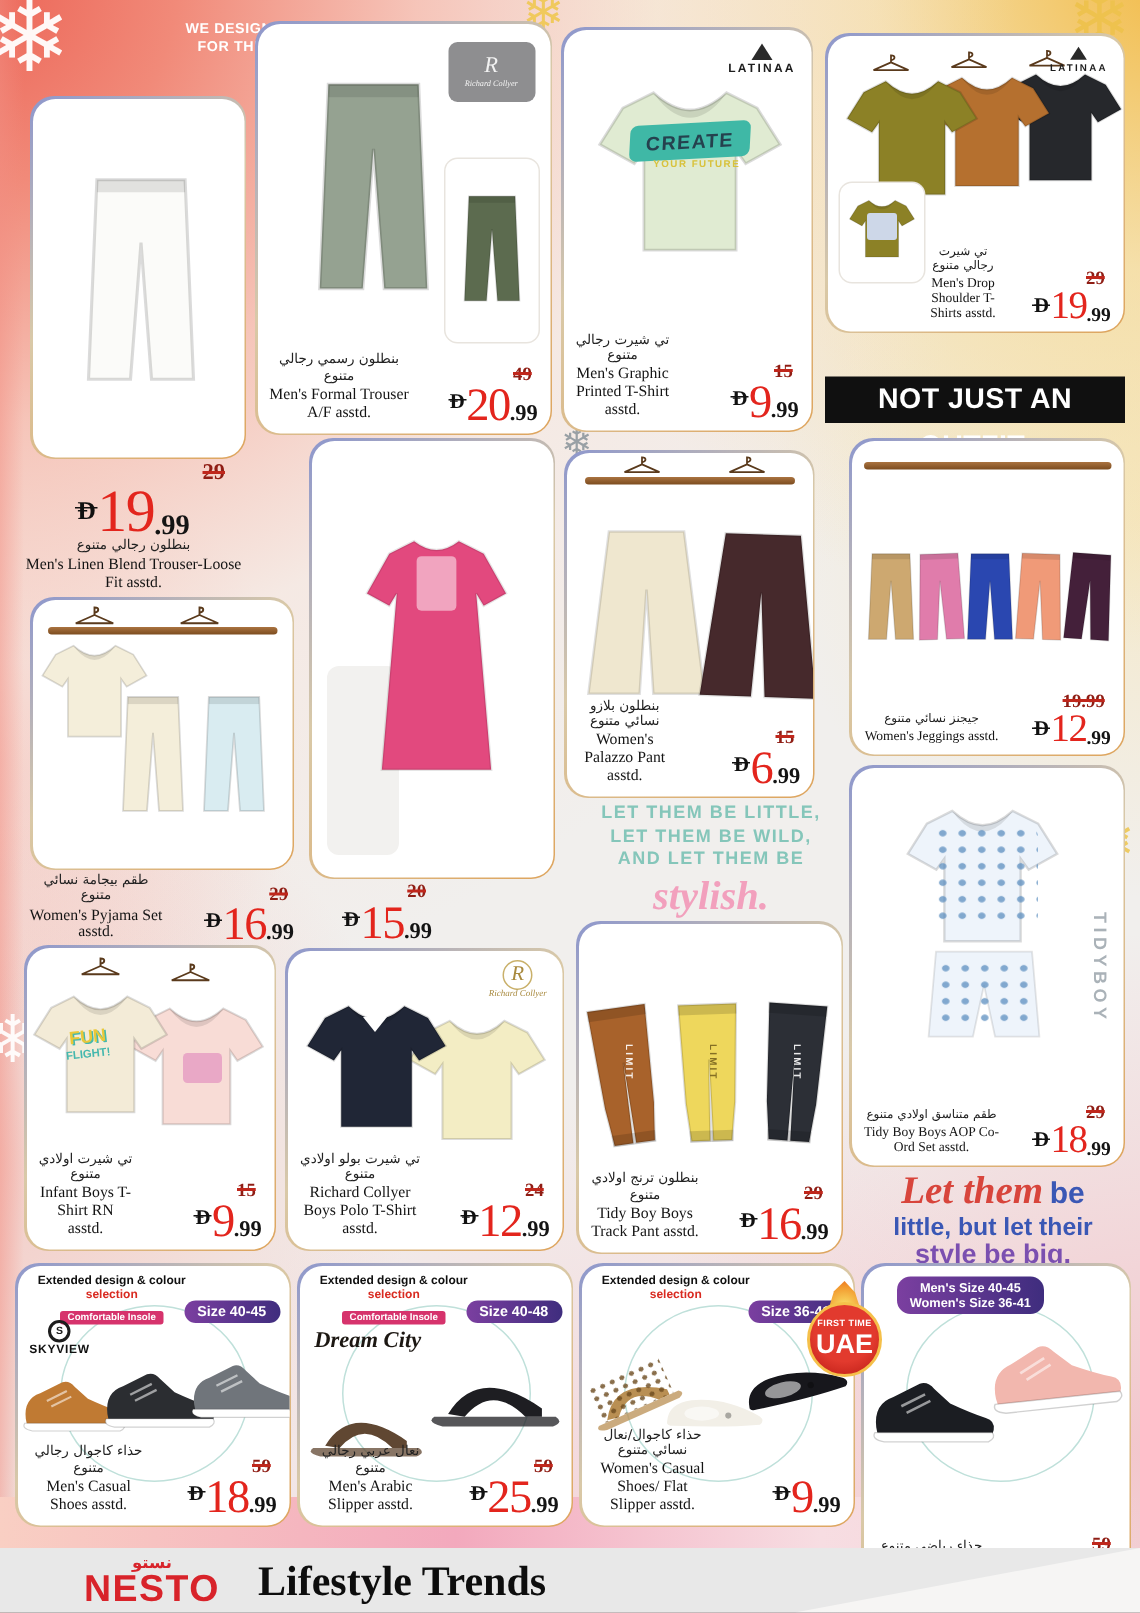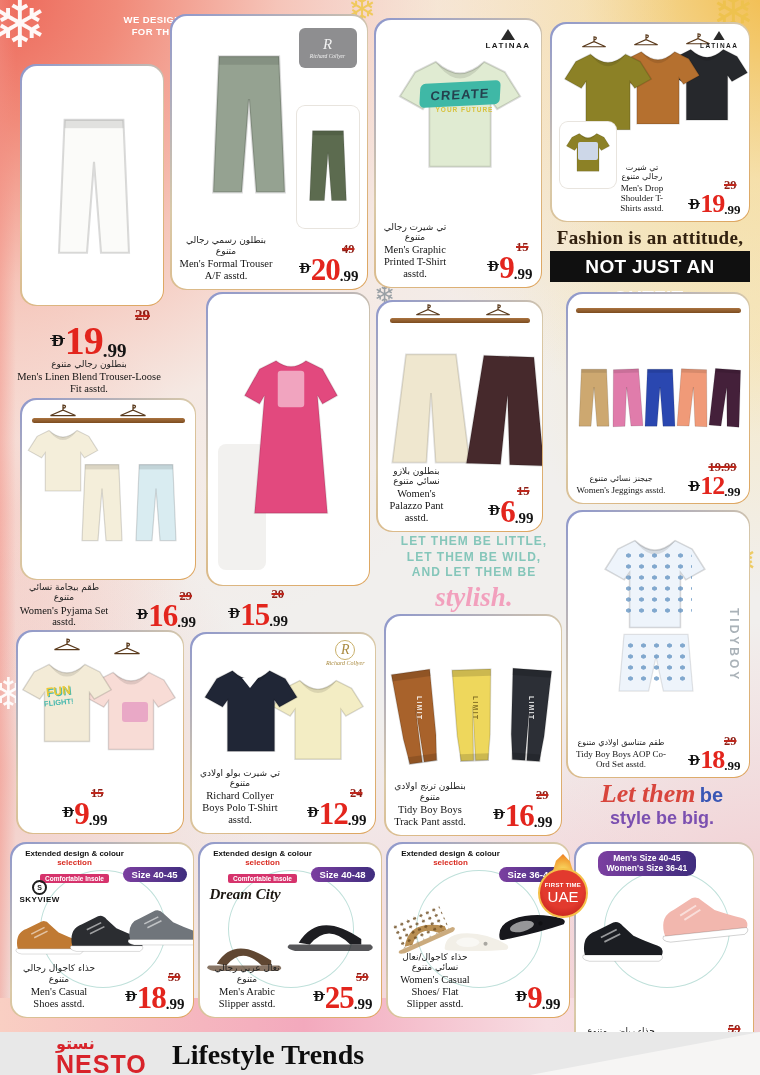--- a/index.html
+++ b/index.html
@@ -25,21 +25,21 @@
 .prow{position:absolute;left:8px;right:8px;bottom:5px;display:flex;align-items:flex-end;gap:4px;z-index:4}
 .pdesc{flex:1;text-align:center;padding-bottom:2px}
 .ar{font-family:"DejaVu Sans",sans-serif;font-size:9px;color:#222;direction:rtl;line-height:1.15}
 .en{font-family:"Liberation Serif",serif;font-weight:400;font-size:10.5px;color:#141414;line-height:1.12;margin-top:2px}
 .pbox{display:flex;flex-direction:column;align-items:flex-end;min-width:82px}
 .old{font-family:"Liberation Serif",serif;font-weight:700;font-size:12.5px;color:#8f1d14;
  text-decoration:line-through;text-decoration-thickness:2px;text-decoration-color:#c0271c;line-height:1;margin-right:4px}
 .np{display:flex;align-items:flex-start;line-height:.9}
 .cur{position:relative;font-family:"Liberation Serif",serif;font-weight:700;font-size:14px;color:#111;margin-top:7px;margin-right:1px}
 .cur::after{content:"";position:absolute;left:-1px;right:-1px;top:30%;border-top:1.5px solid #111}
-.big{font-family:"Liberation Serif",serif;font-weight:700;font-size:31px;color:#e3251d;letter-spacing:-1px}
+.big{font-family:"Liberation Serif",serif;font-weight:400;font-size:31px;color:#e3251d;letter-spacing:-1px}
 .dec{font-family:"Liberation Serif",serif;font-weight:700;font-size:15px;color:#141414;margin-top:14px}
 .lg .big{font-size:40px}.lg .dec{font-size:19px;margin-top:19px}.lg .cur{font-size:17px;margin-top:10px}.lg .old{font-size:15px}
 .sm .big{font-size:26px}.sm .dec{font-size:13px;margin-top:12px}.sm .ar{font-size:8px}.sm .en{font-size:9px}.sm .pbox{min-width:70px}
 .tag{position:absolute;left:116px;top:14px;width:156px;text-align:center;color:#fff;font-weight:700;
  font-size:9.5px;letter-spacing:.4px;line-height:1.3;z-index:2}
 .you{position:absolute;left:196px;top:32px;font-family:"Liberation Serif",serif;font-style:italic;font-weight:700;
  font-size:30px;color:#9a9a9a;transform:rotate(-4deg);z-index:2}
 .brandbox{position:absolute;right:10px;top:12px;width:58px;height:40px;background:#8e8e90;border-radius:6px;
  display:flex;flex-direction:column;align-items:center;justify-content:center;color:#f2f2f2;z-index:3}
 .rci{font-family:"Liberation Serif",serif;font-style:italic;font-size:15px;line-height:1}
@@ -73,41 +73,41 @@
 .ring{position:absolute;left:28px;top:26px;width:126px;height:118px;border:1.5px solid #bfe0da;border-radius:50%;z-index:0}
 .skyview{position:absolute;left:8px;top:36px;z-index:3;text-align:center}
 .sv-c{width:15px;height:15px;border:2px solid #1d1d1d;border-radius:50%;margin:0 auto;font-size:7px;font-weight:700;line-height:11px;color:#1d1d1d}
 .sv-n{font-size:8px;font-weight:700;letter-spacing:.5px;color:#111}
 .dreamcity{position:absolute;left:10px;top:42px;font-family:"Liberation Serif",serif;font-style:italic;
  font-weight:700;font-size:15px;color:#1c1712;z-index:3}
 .uae{position:absolute;left:538px;top:868px;width:50px;height:50px;border-radius:50%;z-index:6;
  background:radial-gradient(circle at 50% 38%,#e23a2e 55%,#b81a13);border:2.5px solid #f5c04a;
  display:flex;flex-direction:column;align-items:center;justify-content:center;color:#fff}
 .uae-t1{font-size:6px;font-weight:700;letter-spacing:.3px}
-.uae-t2{font-size:15px;font-weight:400}
+.uae-t2{font-size:18px;font-weight:700}
 .flame{position:absolute;left:552px;top:854px;width:22px;height:20px;z-index:6;
  background:radial-gradient(circle at 50% 85%,#f9e26a,#f2992e 65%,#e9631d);
  clip-path:polygon(50% 0,82% 38%,100% 100%,0 100%,18% 34%)}
 .vtb{position:absolute;right:8px;top:96px;writing-mode:vertical-rl;letter-spacing:3px;color:#aab2b8;
  font-weight:700;font-size:12px;z-index:3}
 .createblob{position:absolute;left:44px;top:62px;width:80px;height:24px;background:#3fb8a6;border-radius:5px;
  transform:skew(-6deg) rotate(-3deg);display:flex;align-items:center;justify-content:center;z-index:3}
 .create-t{font-size:13px;font-weight:700;color:#25414e;letter-spacing:1px}
 .future-t{position:absolute;left:60px;top:86px;font-size:6.5px;font-weight:700;color:#d8c23c;letter-spacing:1px;z-index:3}
 .limit{position:absolute;writing-mode:vertical-rl;font-size:6.5px;font-weight:700;letter-spacing:1.5px;z-index:3}
 .fun-t{position:absolute;left:28px;top:52px;font-size:12px;font-weight:700;color:#e9c838;text-shadow:1px 1px 0 #45b8ae;z-index:3;transform:rotate(-6deg)}
 .flight-t{position:absolute;left:26px;top:66px;font-size:7.5px;font-weight:700;color:#45b8ae;z-index:3;transform:rotate(-6deg)}
 .dots{position:absolute;background-image:radial-gradient(#5d8fc0 2.2px,transparent 2.8px);background-size:13px 11px;opacity:.75;z-index:3}
 .leodots{position:absolute;background-image:radial-gradient(#6b4a1e 1.5px,transparent 2px);background-size:7px 6px;opacity:.8;z-index:3}
 .strip{position:absolute;left:0;top:998px;width:760px;height:34px;z-index:0;
  background:linear-gradient(90deg,#f9cfc3,#f3a9bd 40%,#f7dde2 72%,rgba(255,255,255,0))}
 .footer{position:absolute;left:0;top:1032px;width:760px;height:43px;background:#e8e8e8;z-index:2}
 .wedge{position:absolute;right:0;bottom:0;width:0;height:0;border-left:230px solid transparent;border-bottom:43px solid #f6f5f4}
 .nesto{position:absolute;left:56px;top:1036px;color:#d8232a;z-index:3;text-align:center}
-.nesto-ar{display:block;font-family:"DejaVu Sans",sans-serif;font-size:16px;font-weight:700;text-align:left;line-height:1}
+.nesto-ar{display:block;font-family:"DejaVu Sans",sans-serif;font-size:11px;font-weight:700;text-align:center;line-height:1}
 .nesto-nm{font-family:Liberation Sans, sans-serif;font-weight:700;font-size:25px;letter-spacing:1px;line-height:1}
 .lt{position:absolute;left:172px;top:1039px;font-family:"Liberation Serif",serif;font-weight:700;font-size:28px;color:#0d0d0d;z-index:3}
 .linenprice{position:absolute;left:12px;top:308px;width:154px;text-align:center;z-index:2}
 .linenprice .pbox{align-items:center;width:100%}
 .linenprice .old{align-self:flex-end;margin-right:16px}
 .belowprice{position:absolute;display:flex;align-items:flex-end;gap:4px;z-index:2}
 .belowprice .pdesc{text-align:center}
 .collar{position:absolute;width:0;height:0;border-left:8px solid transparent;border-right:8px solid transparent;z-index:3}
 </style>
 </head>
@@ -300,21 +300,20 @@
           <div class="np">
               <span class="cur">Đ</span>
               <span class="big">19</span>
               <span class="dec">.99</span>
             </div>
         </div>
       </div>
     </div>
   </div>
 
-  <div class="fash1">Fashion is an attitude,</div>
   <div class="fash2">NOT JUST AN OUTFIT.</div>
 
   <div class="card" style="left:20px;top:398px;width:176px;height:182px">
     <div class="cin">
       <div class="rod" style="left:10px;right:10px;top:18px"></div>
       <svg class="pimg" style="left:26px;top:4px;width:30px;color:#4a2c18" viewBox="0 0 60 26">
           <use href="#s-hanger"></use>
         </svg>
       <svg class="pimg" style="left:96px;top:4px;width:30px;color:#4a2c18" viewBox="0 0 60 26">
           <use href="#s-hanger"></use>
@@ -478,20 +477,24 @@
       <svg class="pimg" style="left:66px;top:34px;width:94px;height:88px;color:#f8dcd6">
           <use href="#s-tee"></use>
         </svg>
       <div style="position:absolute;left:104px;top:70px;width:26px;height:20px;background:#e9a8c6;border-radius:3px;z-index:2"></div>
       <svg class="pimg" style="left:2px;top:26px;width:94px;height:88px;color:#f3ebd7;z-index:2">
           <use href="#s-tee"></use>
         </svg>
       <div class="fun-t">FUN</div>
       <div class="flight-t">FLIGHT!</div>
       <div class="prow">
+        <div class="pdesc">
+          <div class="ar">تي شيرت اولادي متنوع</div>
+          <div class="en">Infant Boys T-Shirt RN asstd.</div>
+        </div>
         <div class="pbox">
           <span class="old">15</span>
           <div class="np">
               <span class="cur">Đ</span>
               <span class="big">9</span>
               <span class="dec">.99</span>
             </div>
         </div>
       </div>
     </div>
@@ -554,20 +557,21 @@
               <span class="dec">.99</span>
             </div>
         </div>
       </div>
     </div>
   </div>
 
   <div class="styleblock">
     <span class="st-script">Let them</span>
     <span class="st-b1">be</span>
+    <span class="st-b2">little, but let their</span>
     <span class="st-b3">style be big.</span>
   </div>
 
   <div class="card" style="left:10px;top:842px;width:184px;height:176px">
     <div class="cin">
       <div class="ring"></div>
       <div class="exthead">
         <div class="ext1">Extended design &amp; colour</div>
         <div class="ext2">selection</div>
         <span class="insole">Comfortable Insole</span>

